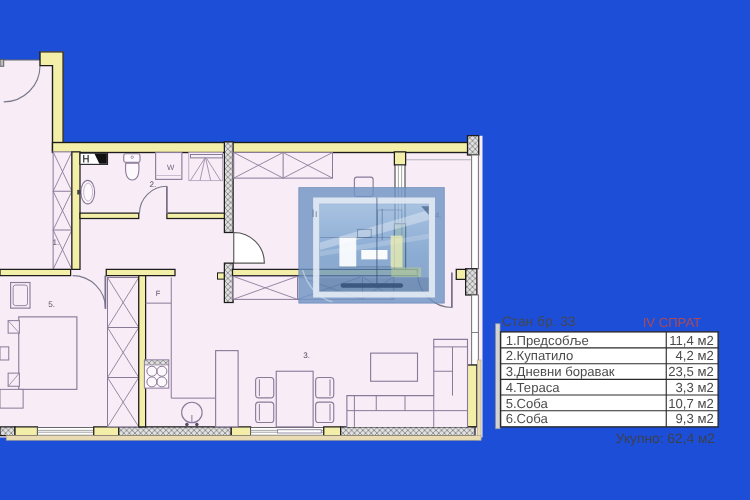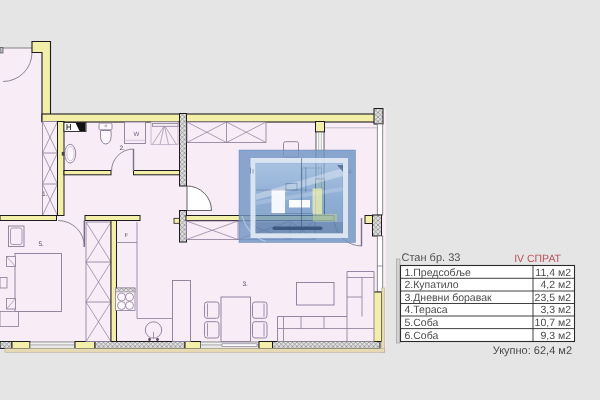--- a/index.html
+++ b/index.html
@@ -1,16 +1,16 @@
 <!DOCTYPE html>
 <html><head>
 <meta charset="utf-8">
 <style>
 html,body{margin:0;padding:0;background:#ffffff;-webkit-font-smoothing:antialiased;}
-#stage{position:relative;width:600px;height:400px;background:#e5e5e5;overflow:hidden;
+#stage{position:relative;width:600px;height:400px;background:#1d4ed8;overflow:hidden;
 font-family:"Liberation Sans",sans-serif;}
 svg{position:absolute;left:0;top:0;}
 text{text-rendering:geometricPrecision;opacity:0.94;}
 </style>
 </head>
 <body>
 <div id="stage">
 <svg width="600" height="400" viewBox="0 0 600 400">
 <defs>
 <pattern id="hx" width="4.5" height="4.5" patternUnits="userSpaceOnUse">

